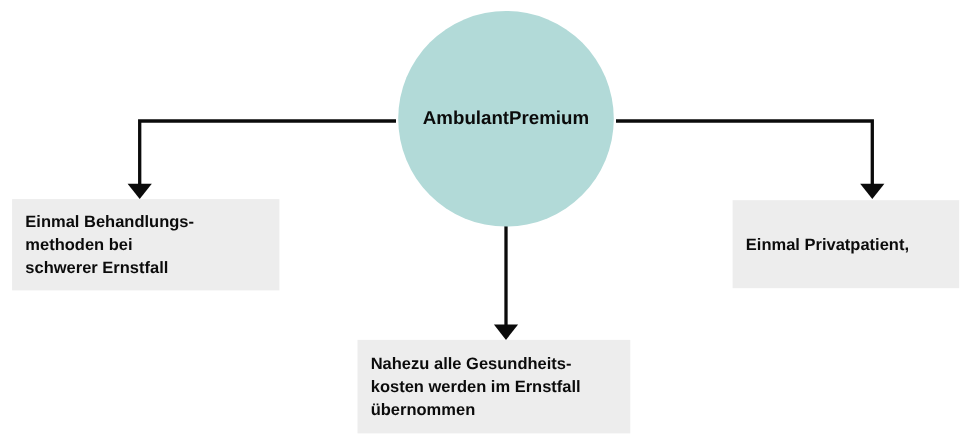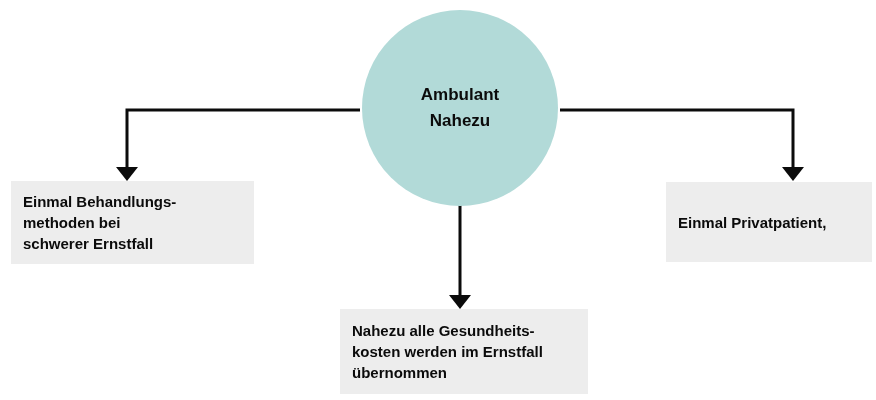--- a/index.html
+++ b/index.html
@@ -29,21 +29,21 @@
     color: var(--arrow-color);
     pointer-events: none;
   }
   .circle {
     position: absolute;
     left: 362px; top: 10px;
     width: 196px; height: 196px;
     border-radius: 50%;
     background: var(--circle-fill);
     display: flex;
-    flex-direction: column;
+    flex-direction: row;
     align-items: center;
     justify-content: center;
     text-align: center;
     font-weight: 700;
     font-size: 17px;
     line-height: 26px;
     color: var(--text-color);
   }
   .box {
     position: absolute;
@@ -52,21 +52,21 @@
     flex-direction: column;
     justify-content: center;
     padding-left: 12px;
     padding-right: 8px;
     font-weight: 700;
     font-size: 15px;
     line-height: 21px;
     color: var(--text-color);
   }
   .box-left   { left: 11px;  top: 181px; width: 243px; height: 83px; }
-  .box-bottom { left: 340px; top: 309px; width: 248px; height: 85px; }
+  .box-bottom { left: 325px; top: 309px; width: 248px; height: 85px; }
   .box-right  { left: 666px; top: 182px; width: 206px; height: 80px; }
 </style>
 </head>
 <body>
 
 <div class="canvas">
 
   <svg class="arrows" viewBox="0 0 876 400" xmlns="http://www.w3.org/2000/svg">
 
     <g>
@@ -80,21 +80,21 @@
     </g>
 
     <g>
       <path d="M 460 204 L 460 296" fill="none" stroke="currentColor" stroke-width="3"></path>
       <polygon points="449,295 471,295 460,309" fill="currentColor"></polygon>
     </g>
   </svg>
 
   <div class="circle">
     <div>Ambulant</div>
-    <div>Nahezu</div>
+    <div>Premium</div>
   </div>
 
   <div class="box box-left">
     <div>Einmal Behandlungs-</div>
     <div>methoden bei</div>
     <div>schwerer Ernstfall</div>
   </div>
 
   <div class="box box-bottom">
     <div>Nahezu alle Gesundheits-</div>

